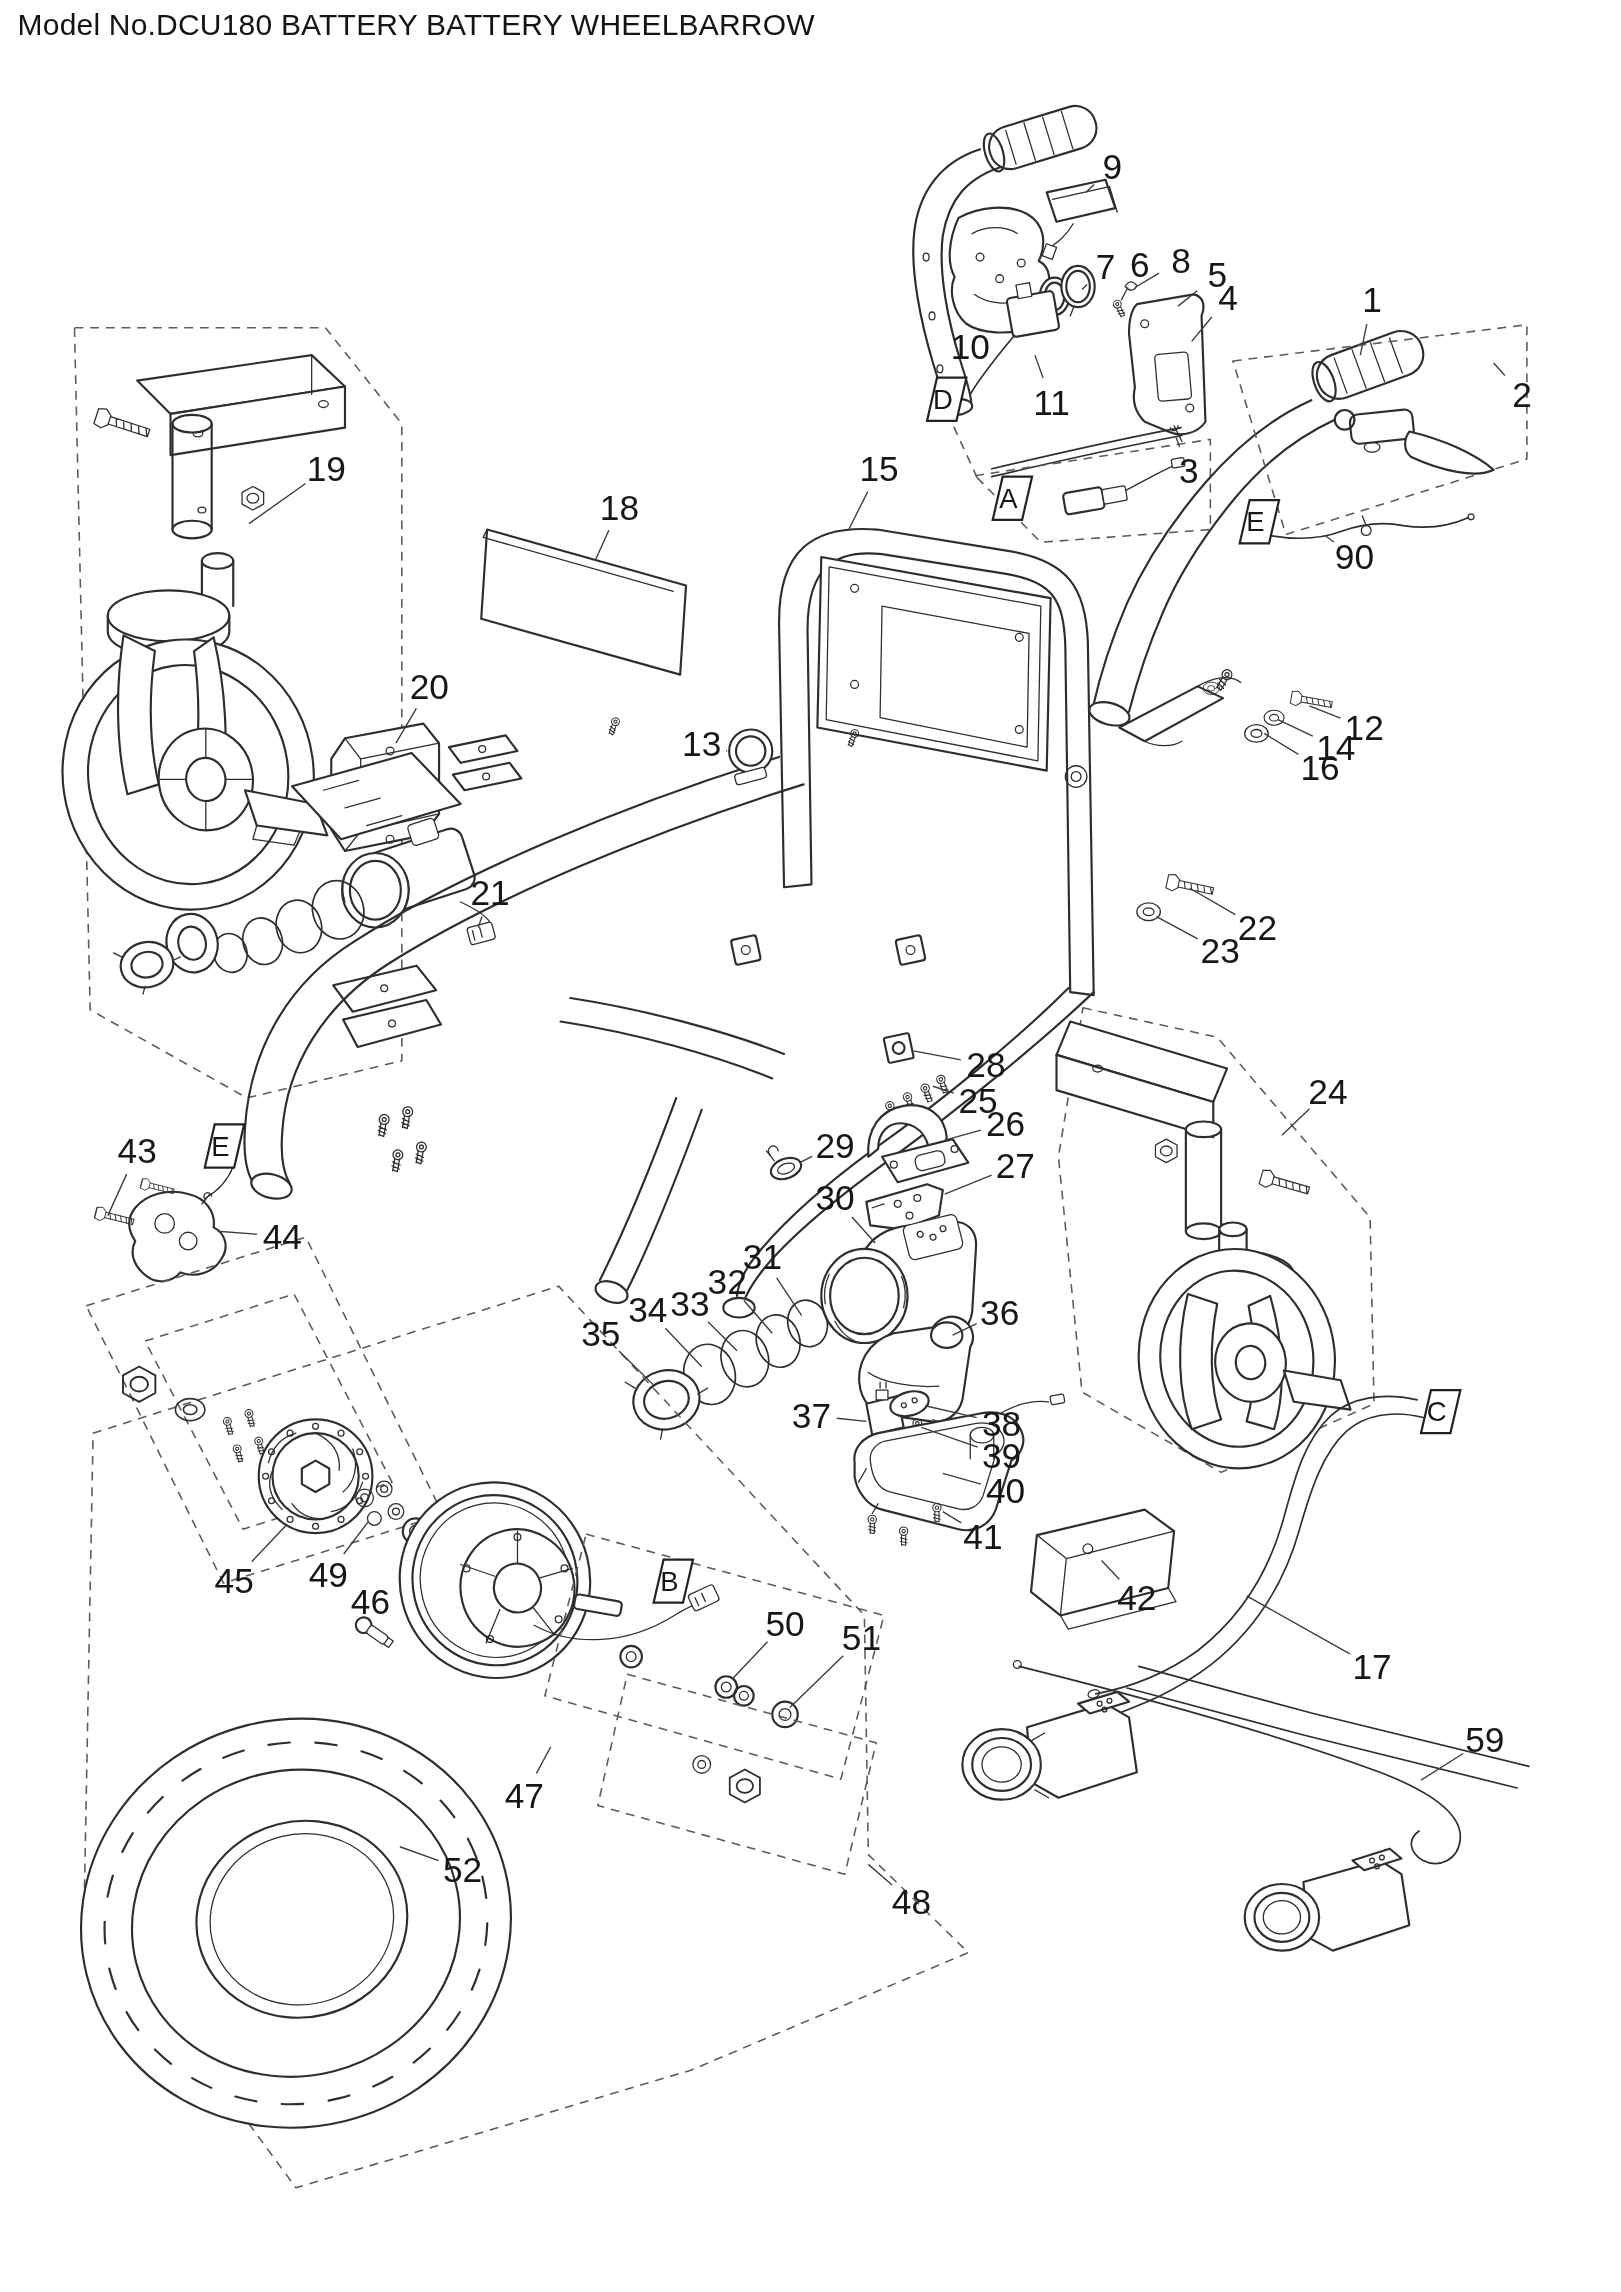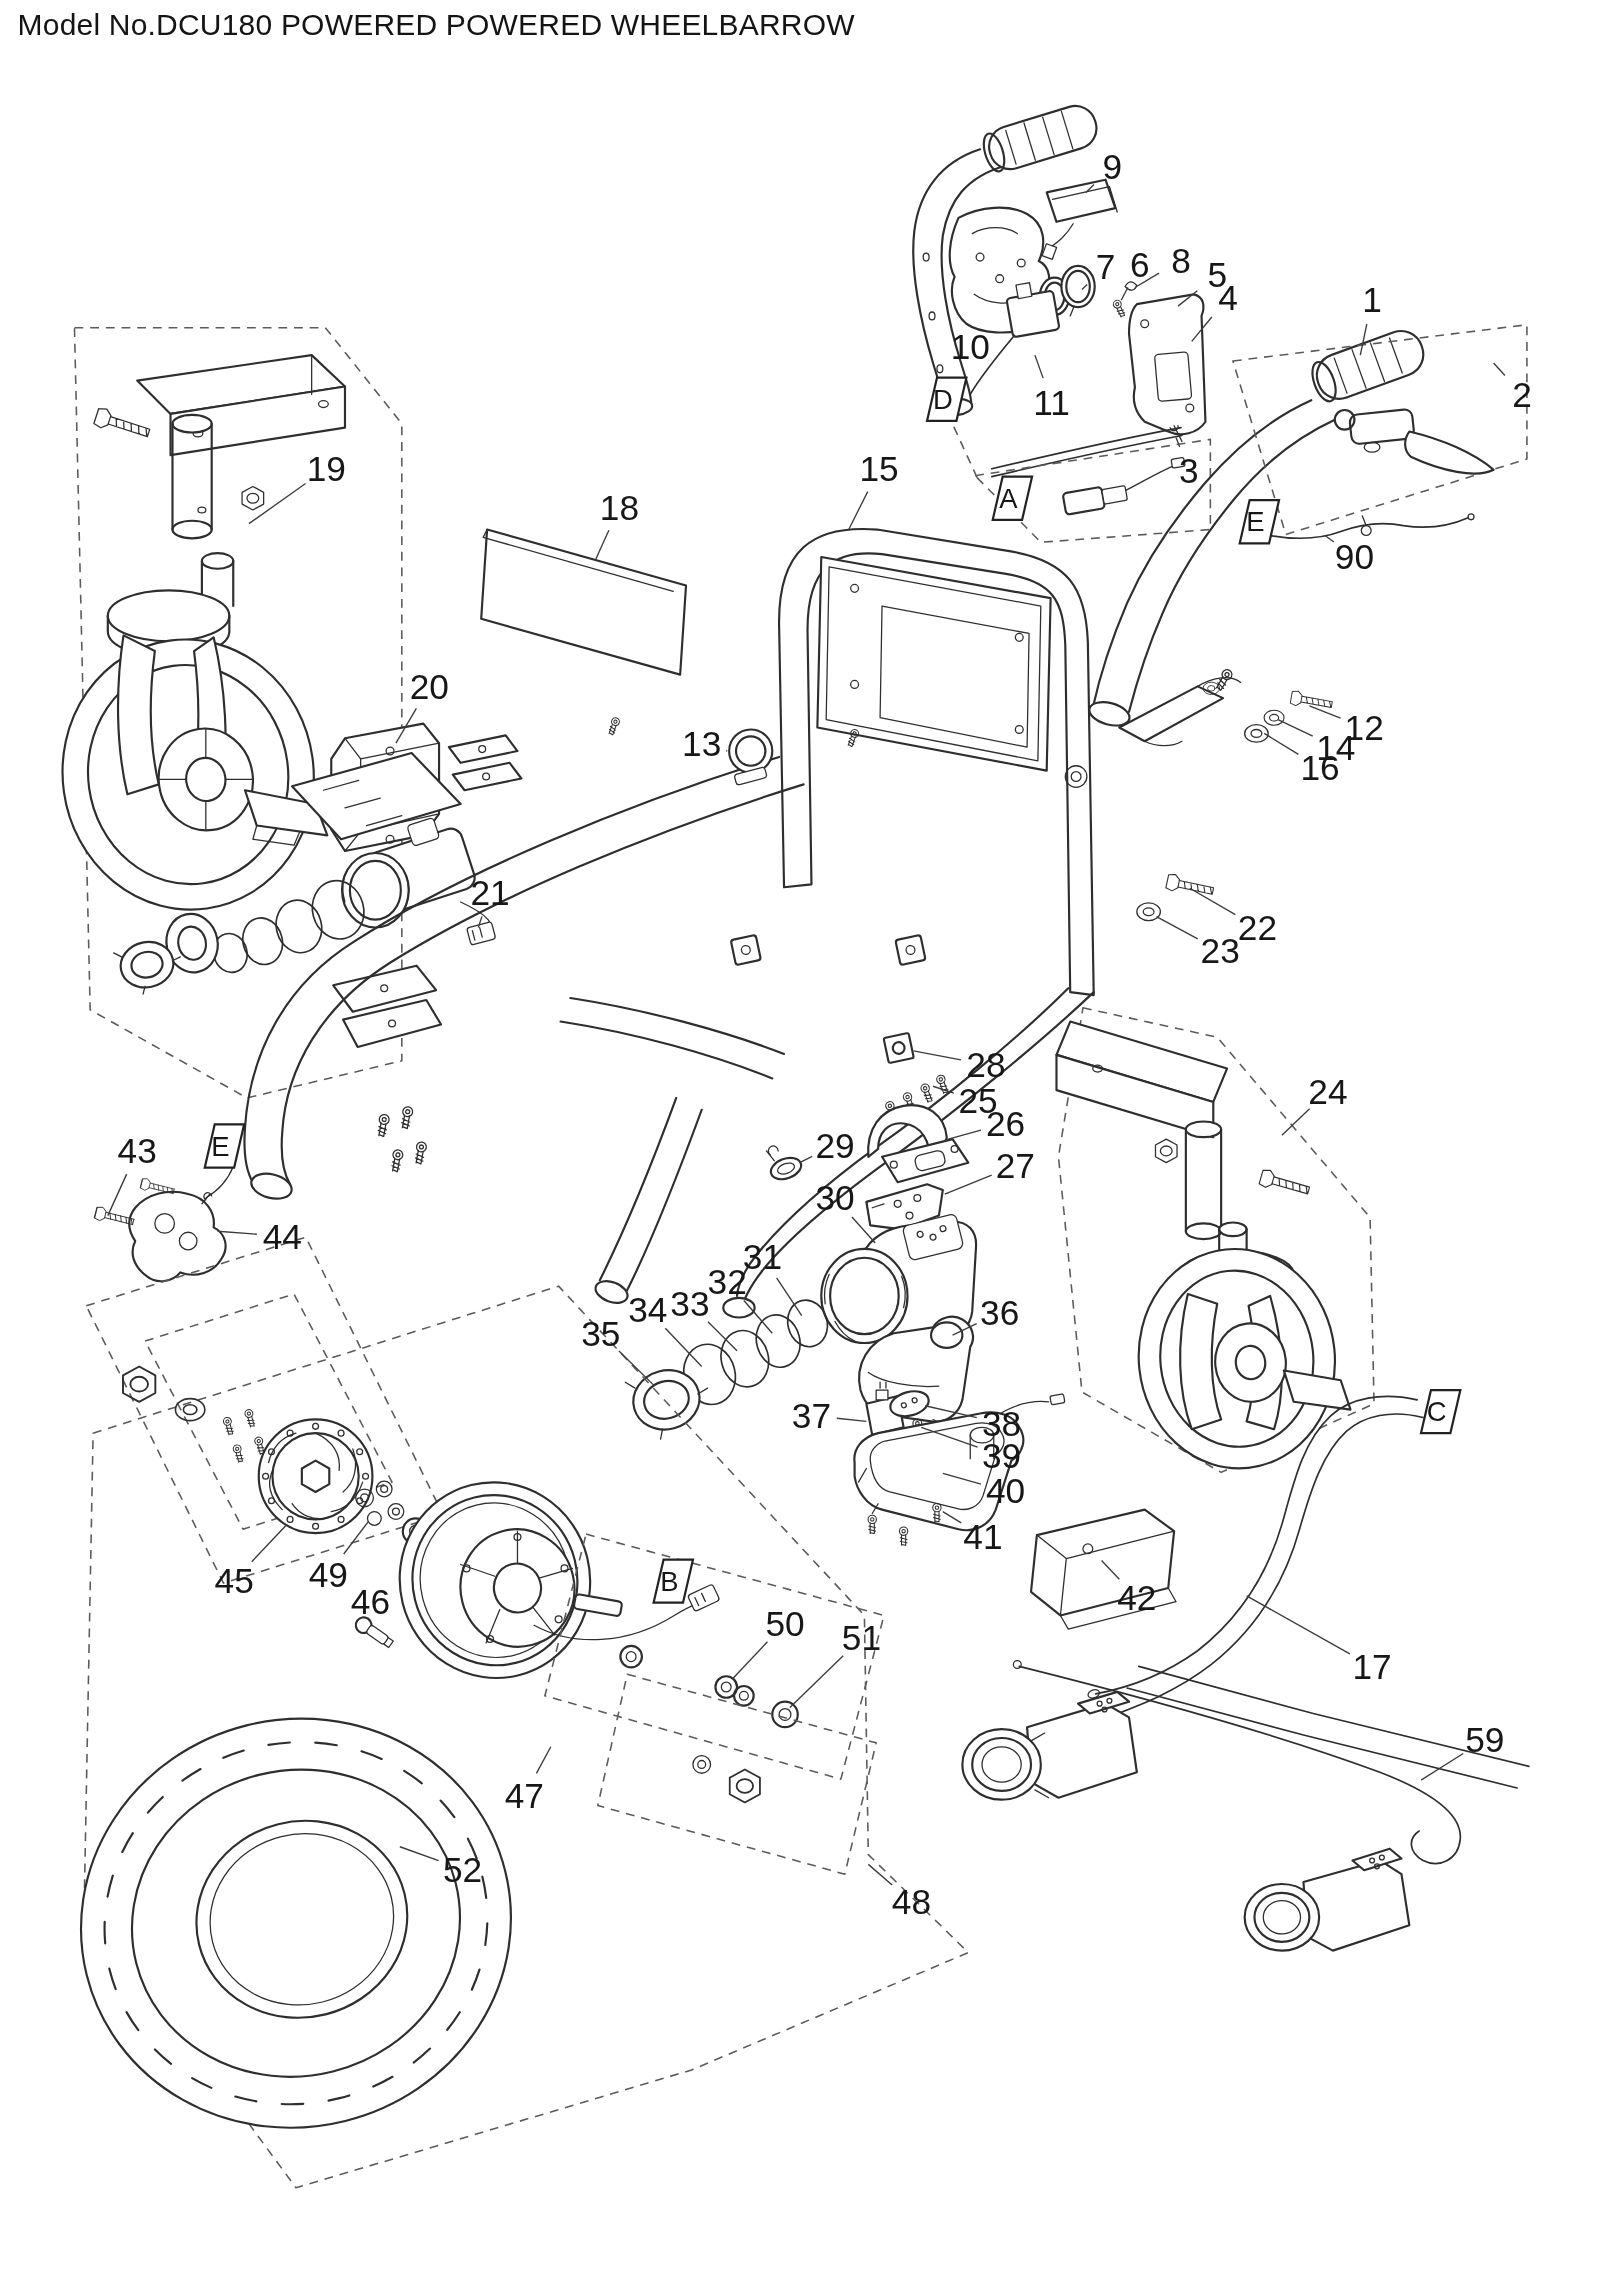--- a/index.html
+++ b/index.html
@@ -16,21 +16,21 @@
   .dash{stroke:#5b5b5b;stroke-width:1.6;fill:none;stroke-dasharray:9 7;stroke-linejoin:round;}
   .leader{stroke:#3c3c3c;stroke-width:1.4;}
   .plabel{font-family:"Liberation Sans",sans-serif;font-size:36px;fill:#171717;text-anchor:middle;}
   .cletter{font-family:"Liberation Sans",sans-serif;font-size:28px;fill:#171717;text-anchor:middle;}
   .cbox{fill:#ffffff;stroke:#222222;stroke-width:2.3;}
 </style>
 </head>
 <body>
 
 <div class="page">
-  <h1 class="title">Model No.DCU180 POWERED POWERED WHEELBARROW</h1>
+  <h1 class="title">Model No.DCU180 BATTERY BATTERY WHEELBARROW</h1>
 
   <svg id="diagram" width="1621" height="2293" viewBox="0 0 1654 2339" xmlns="http://www.w3.org/2000/svg">
 
     <defs>
       <g id="d-screw" class="ln thin">
         <circle cx="0" cy="0" r="5"></circle>
           <circle cx="0" cy="0" r="2"></circle>
         <path d="M-2.5,4 L-2.5,17 M2.5,4 L2.5,17 M-4,8 L4,10 M-4,12 L4,14 M-2,16 L2,17"></path>
       </g>
       <g id="d-bolt" class="ln thin">

